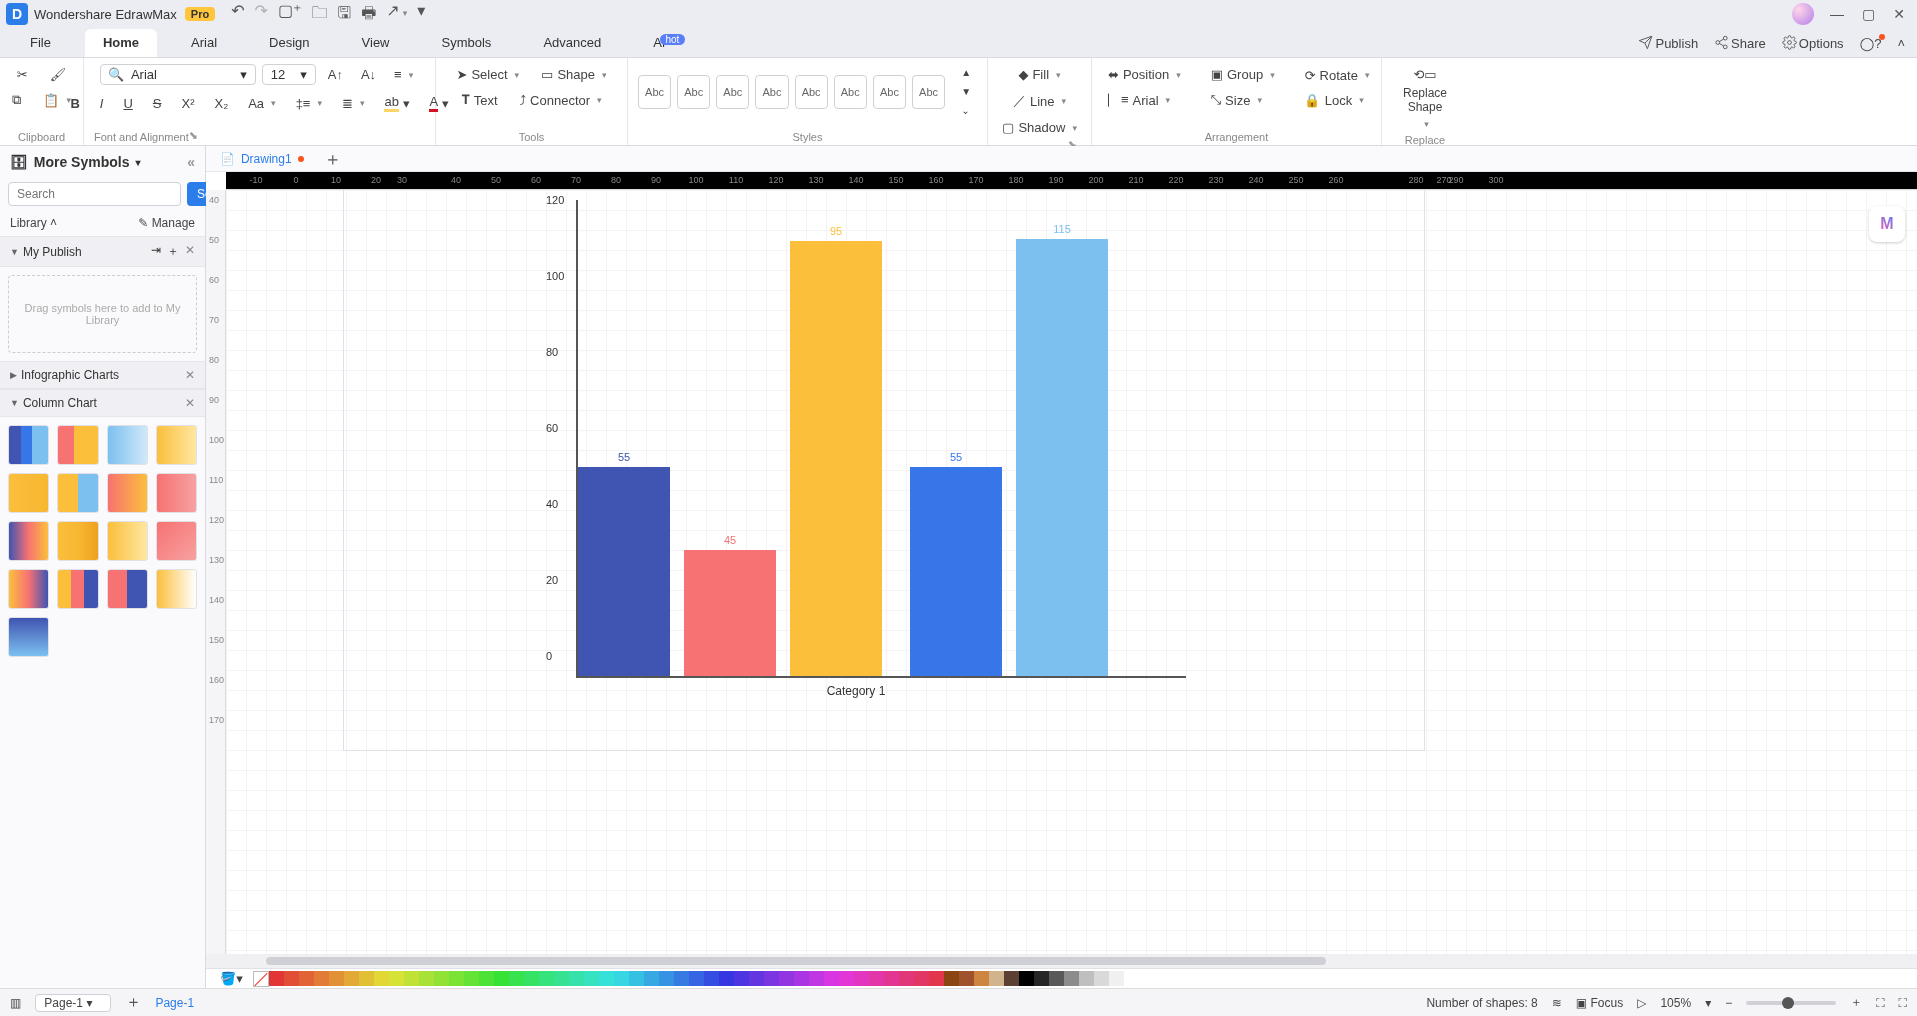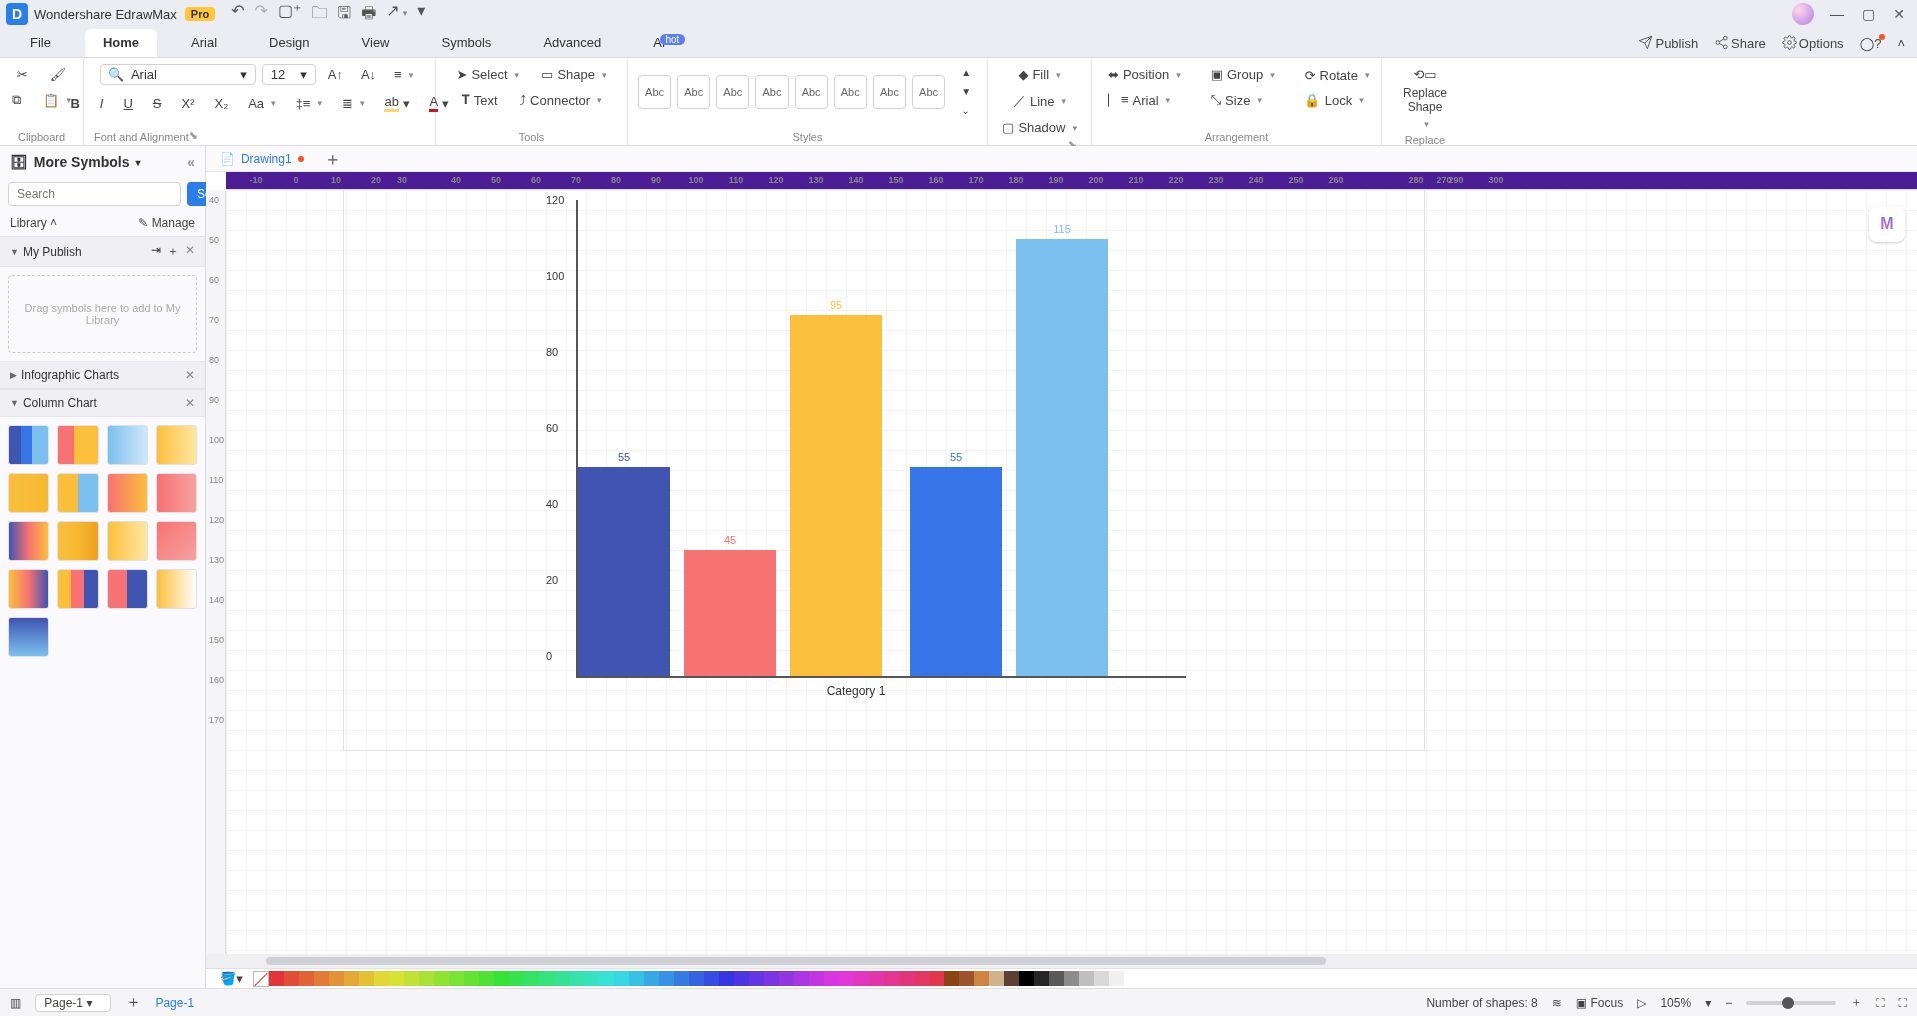--- a/index.html
+++ b/index.html
@@ -56,21 +56,21 @@
 .thumb-grid { display:grid; grid-template-columns:repeat(4,1fr); gap:8px; padding:8px;}
 .thumb { height:40px; border:1px solid #e0e0e6; border-radius:3px; background:linear-gradient(#fff,#fff); overflow:hidden; }
 
 
 .canvas-col { flex:1; display:flex; flex-direction:column; background:#fff; position:relative;}
 .doc-tabs { height:26px; display:flex; align-items:center; gap:10px; padding:0 8px; border-bottom:1px solid #e5e5eb; background:#fafafc;}
 .doc-tab { font-size:12px; color:#2b7de9; display:flex; align-items:center; gap:6px; padding:3px 6px;}
 .doc-tab .dot { width:6px; height:6px; background:#fa541c; border-radius:50%;}
 .add-tab { color:#555; font-size:18px; cursor:pointer; padding:0 4px;}
 
-.ruler-h { height:18px; background:#4c1d95; border-bottom:1px solid #ddd; position:relative; font-size:9px; color:#888; margin-left:20px;font-weight:bold;}
+.ruler-h { height:18px; background:#000000; border-bottom:1px solid #ddd; position:relative; font-size:9px; color:#888; margin-left:20px;}
 .ruler-h span { position:absolute; top:3px; transform:translateX(-50%);}
 .ruler-v { width:20px; background:#f5f5f7; border-right:1px solid #ddd; position:relative; font-size:9px; color:#888;}
 .ruler-v span { position:absolute; left:3px; transform:translateY(-50%);}
 
 .canvas-wrap { flex:1; display:flex; overflow:hidden;}
 .canvas { flex:1; position:relative; background:
   repeating-linear-gradient(#f3f3f7 0 1px, transparent 1px 20px),
   repeating-linear-gradient(90deg,#f3f3f7 0 1px, transparent 1px 20px),
   #fff;
 }
@@ -424,21 +424,21 @@
             <div class="ylab" style="top: 228px;">60</div>
             <div class="ylab" style="top: 152px;">80</div>
             <div class="ylab" style="top: 76px;">100</div>
             <div class="ylab" style="top: 0px;">120</div>
             <div class="bar" style="left: 52px; height: 209px; background: rgb(64, 84, 178);">
               <div class="val" style="color: rgb(64, 84, 178);">55</div>
             </div>
             <div class="bar" style="left: 158px; height: 126px; background: rgb(247, 114, 114);">
               <div class="val" style="color: rgb(247, 114, 114);">45</div>
             </div>
-            <div class="bar" style="left: 264px; height: 361px; background: rgb(251, 191, 60);">
+            <div class="bar" style="left: 264px; height: 435px; background: rgb(251, 191, 60);">
               <div class="val" style="color: rgb(251, 191, 60);">95</div>
             </div>
             <div class="bar" style="left: 384px; height: 209px; background: rgb(55, 118, 232);">
               <div class="val" style="color: rgb(55, 118, 232);">55</div>
             </div>
             <div class="bar" style="left: 490px; height: 437px; background: rgb(124, 192, 240);">
               <div class="val" style="color: rgb(124, 192, 240);">115</div>
             </div>
           </div>
       </div>

